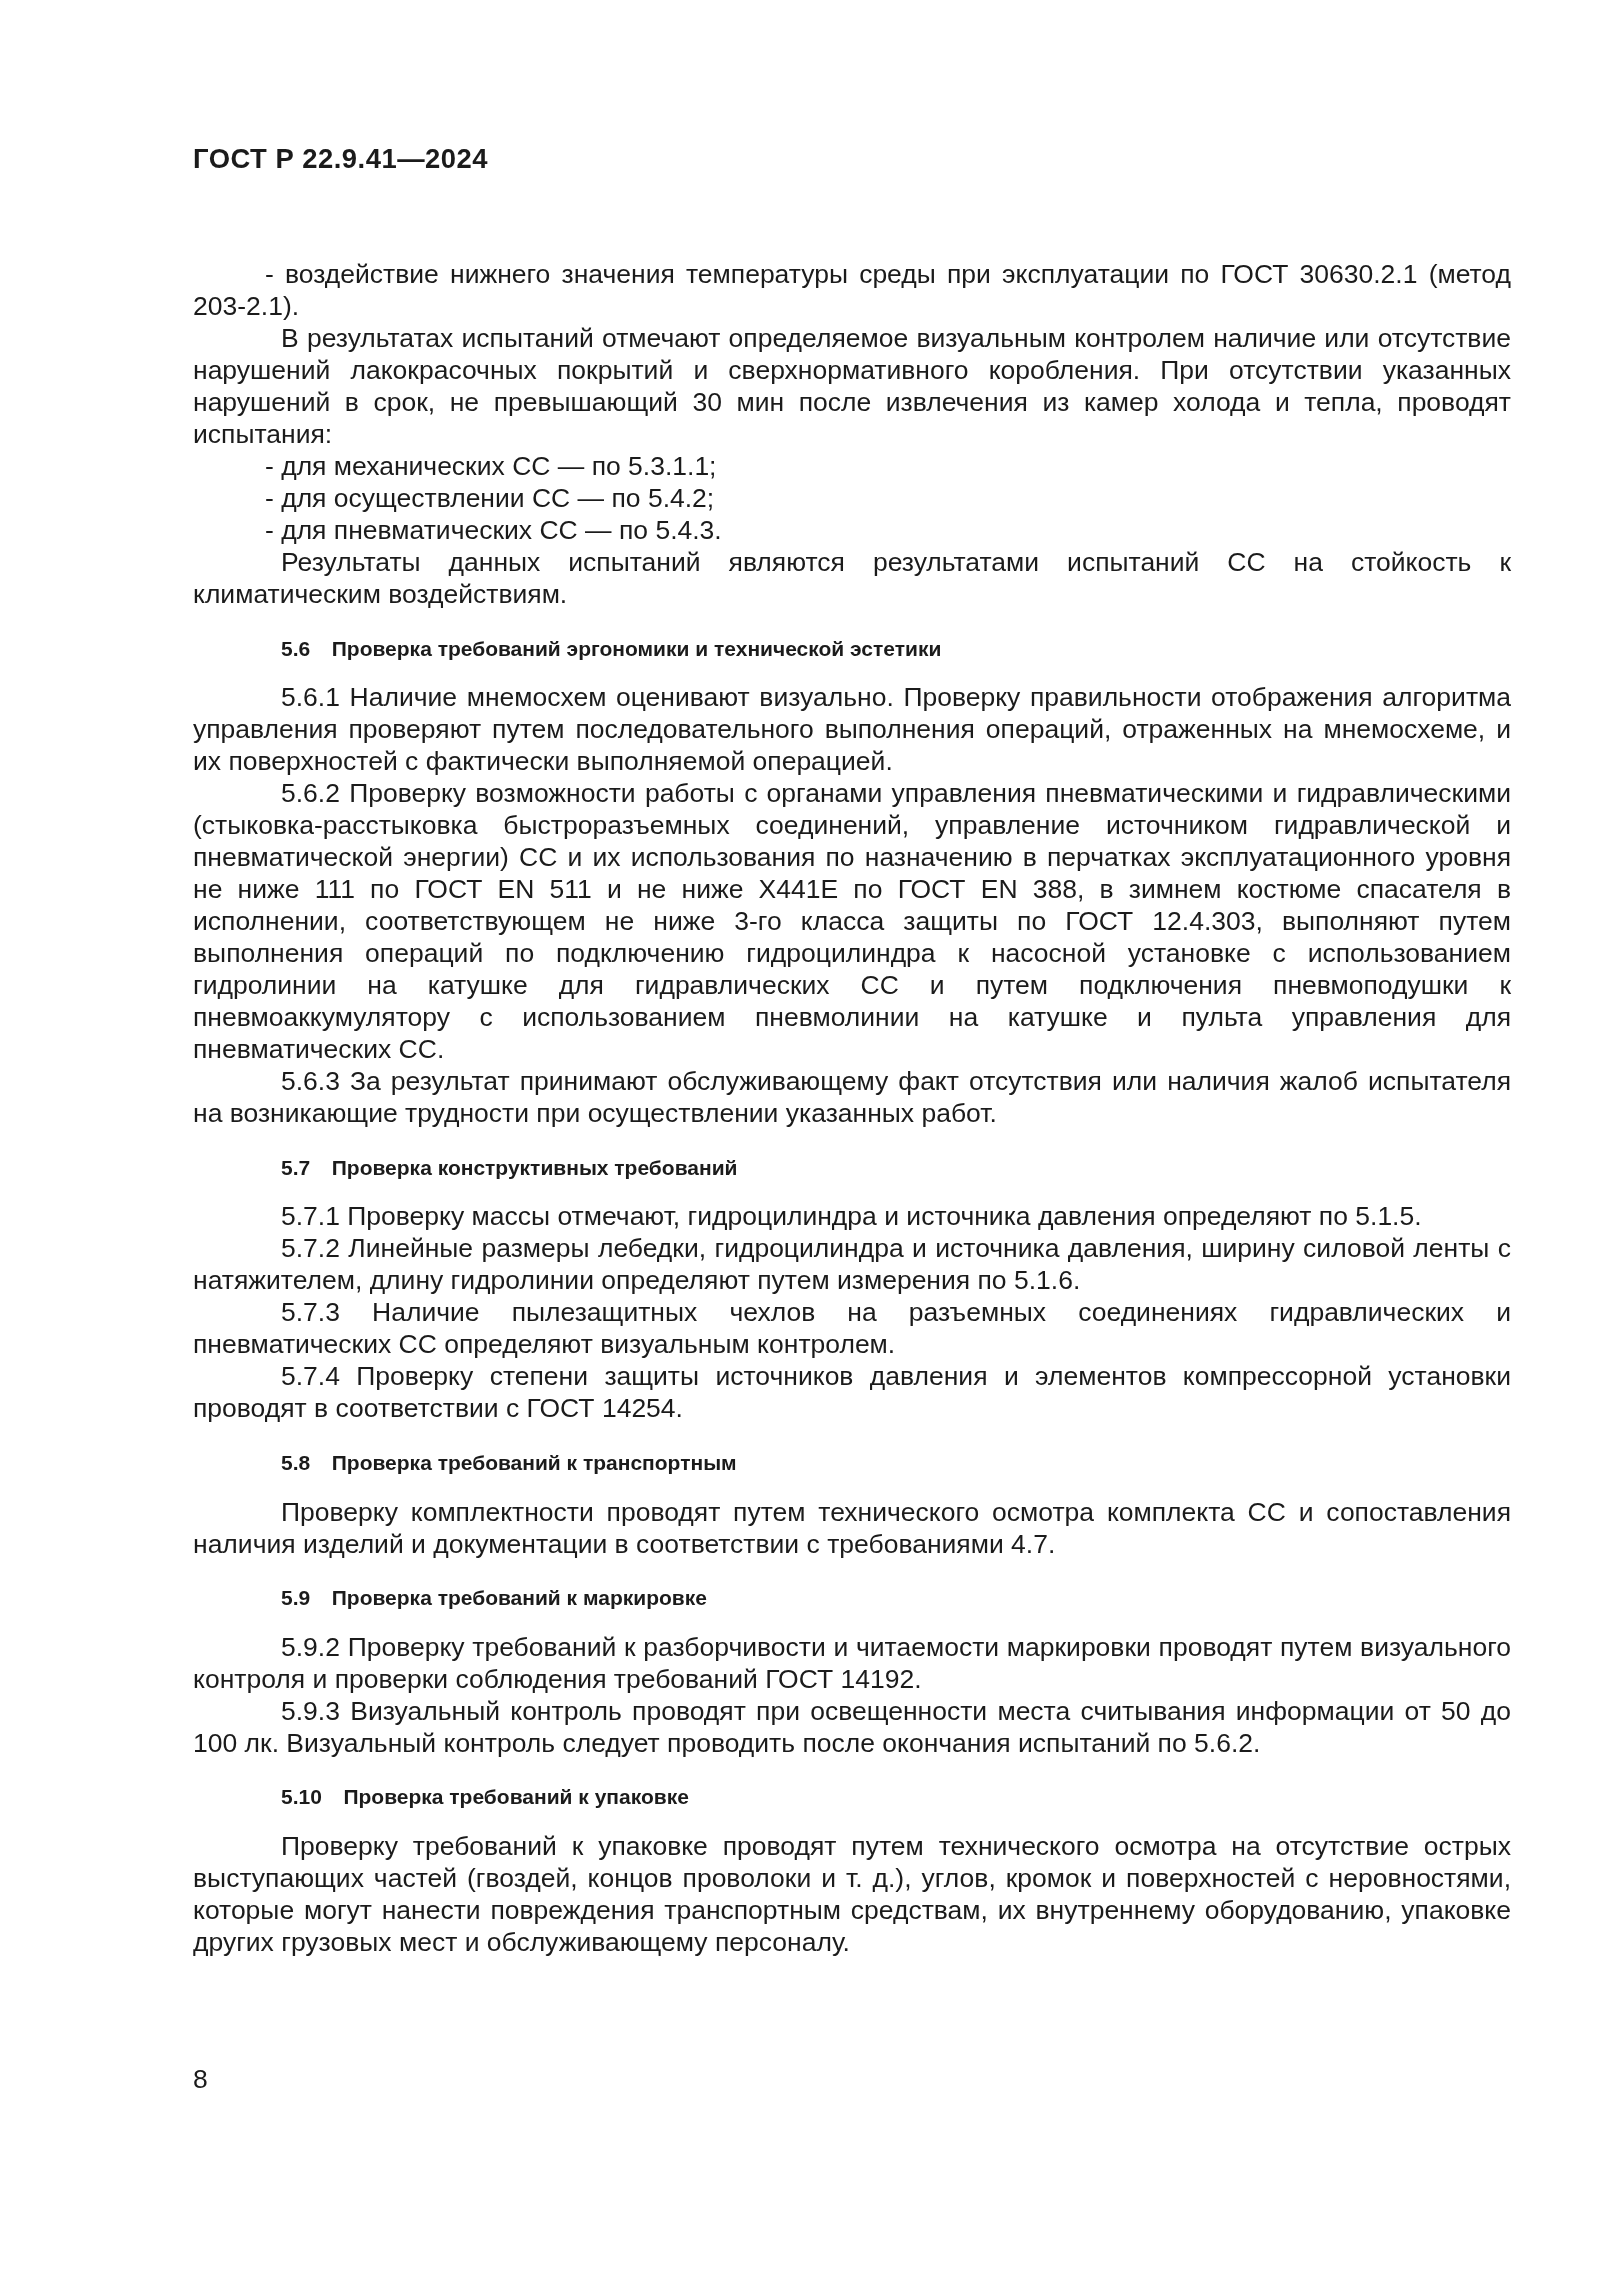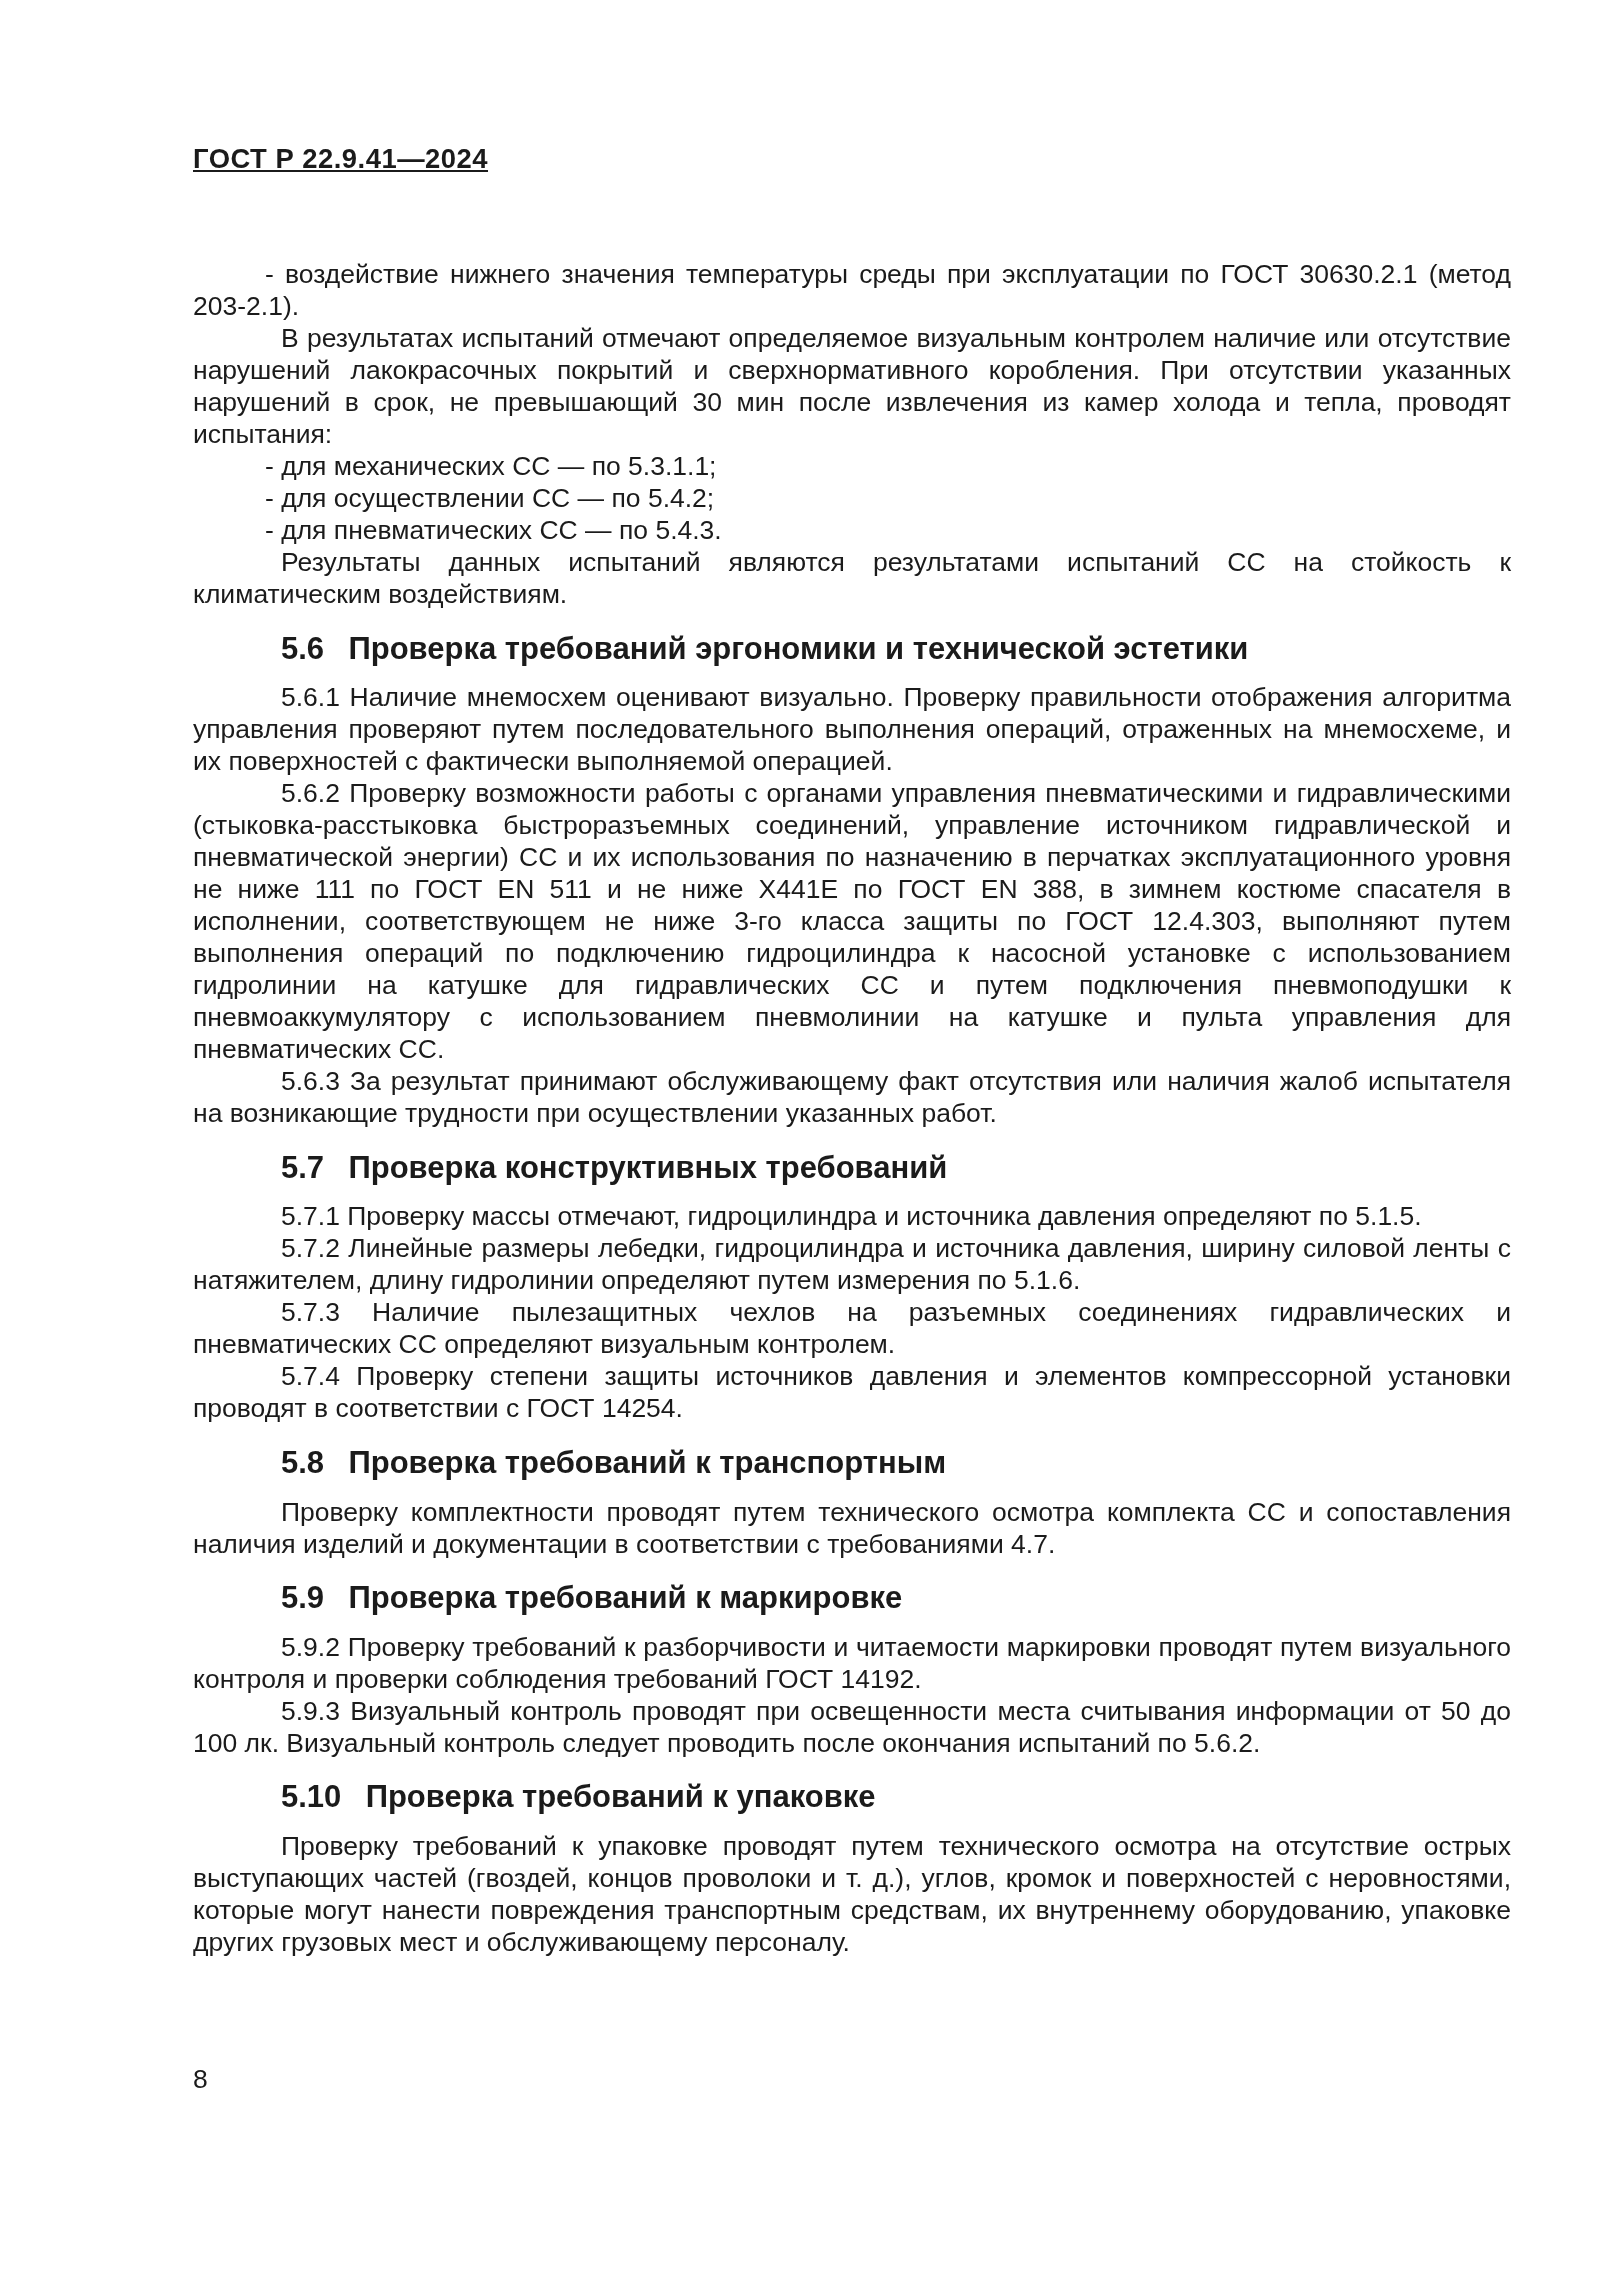--- a/index.html
+++ b/index.html
@@ -13,39 +13,38 @@
     overflow: hidden;
   }
   .doc-header {
     position: absolute;
     left: 193px;
     top: 143px;
     font-size: 27.4px;
     line-height: 32px;
     font-weight: 700;
     letter-spacing: 0.5px;
-    text-decoration: underline;
   }
   .content {
     position: absolute;
     left: 193px;
     top: 226px;
     width: 1318px;
     font-size: 26.5px;
     line-height: 32px;
     text-align: justify;
     margin-top: 32px;
   }
   .content p {
     margin: 0;
     text-indent: 88px;
   }
   .content p.dash { text-indent: 72px; }
   .content h2 {
-    font-size: 31px;
+    font-size: 21px;
     line-height: 32px;
     font-weight: 700;
     margin: 22.5px 0 16.7px 0;
     text-indent: 88px;
     text-align: left;
   }
   .content h2 .h-num { margin-right: 15.7px; }
   .page-number {
     position: absolute;
     left: 193px;

